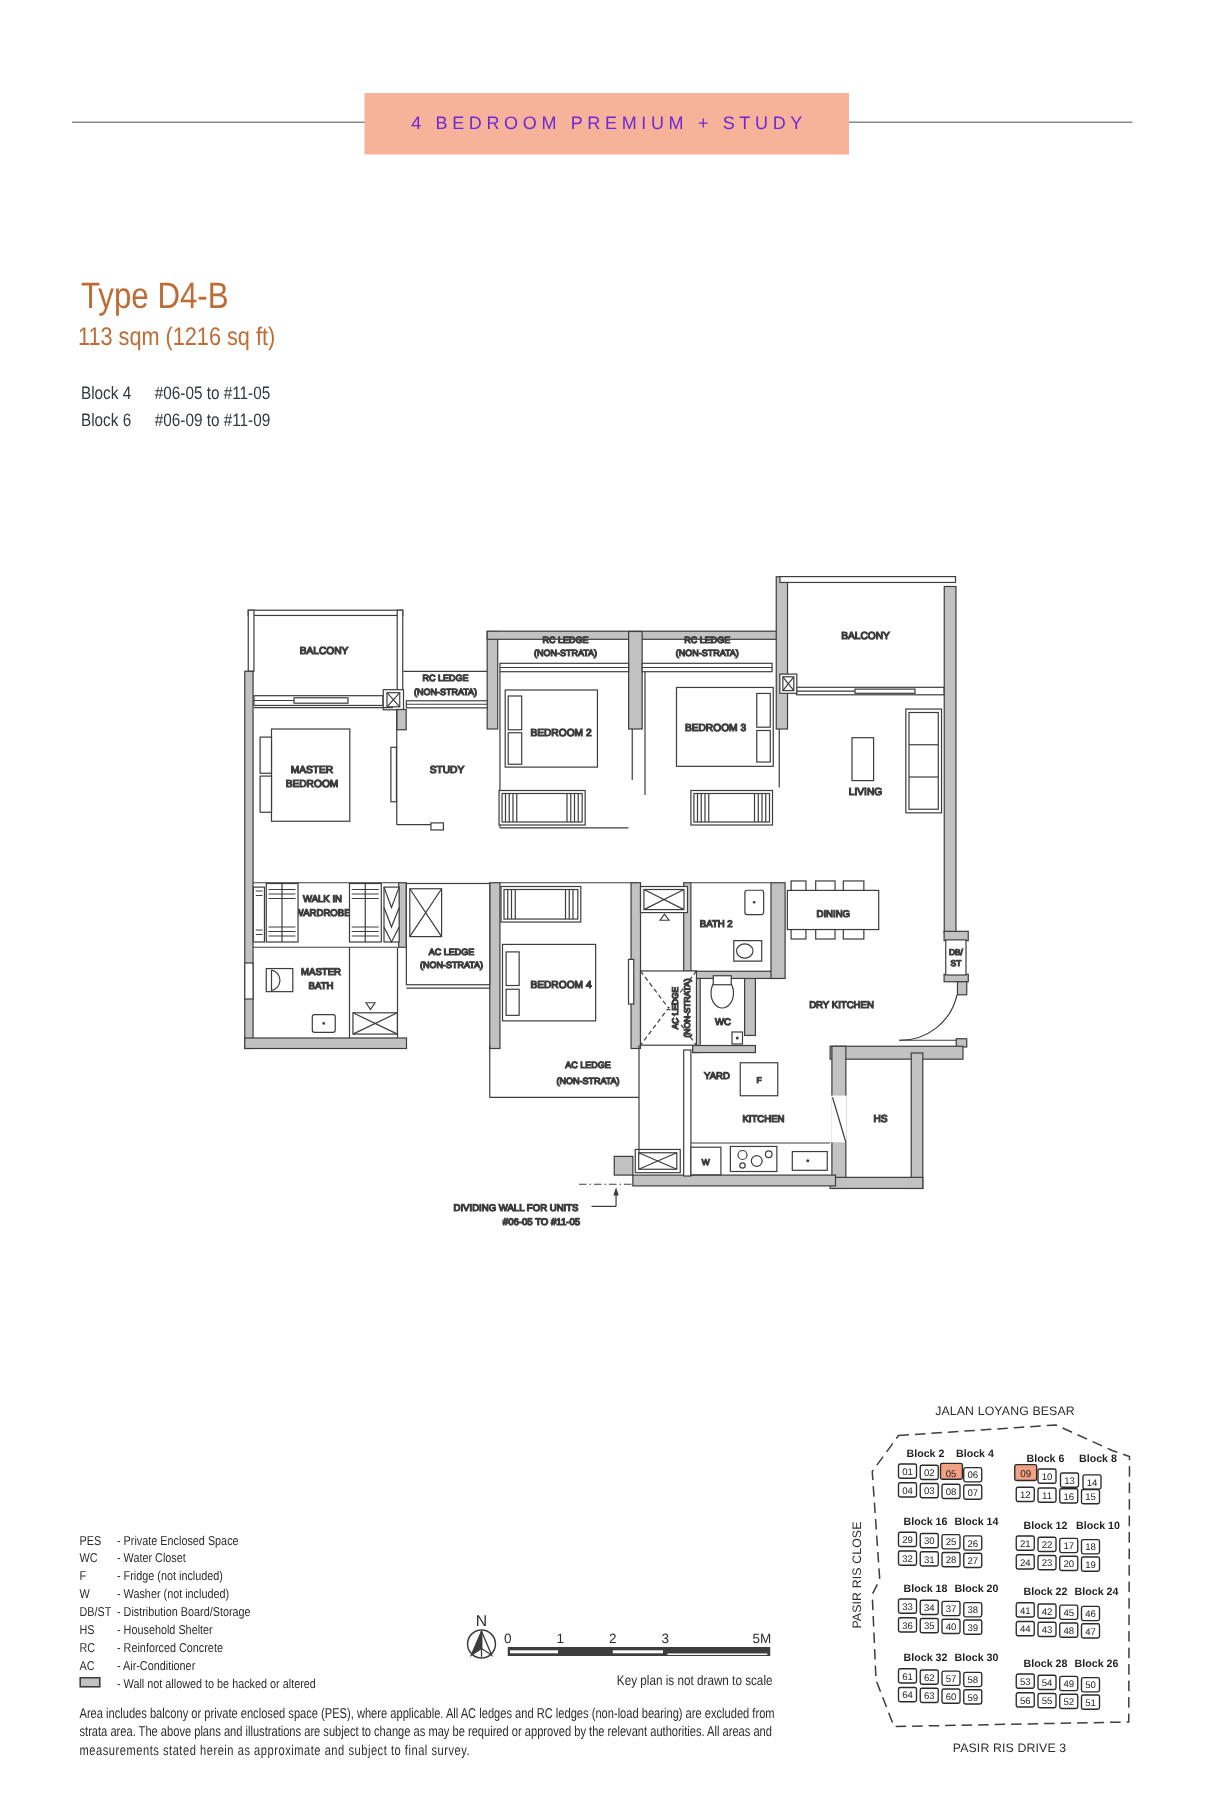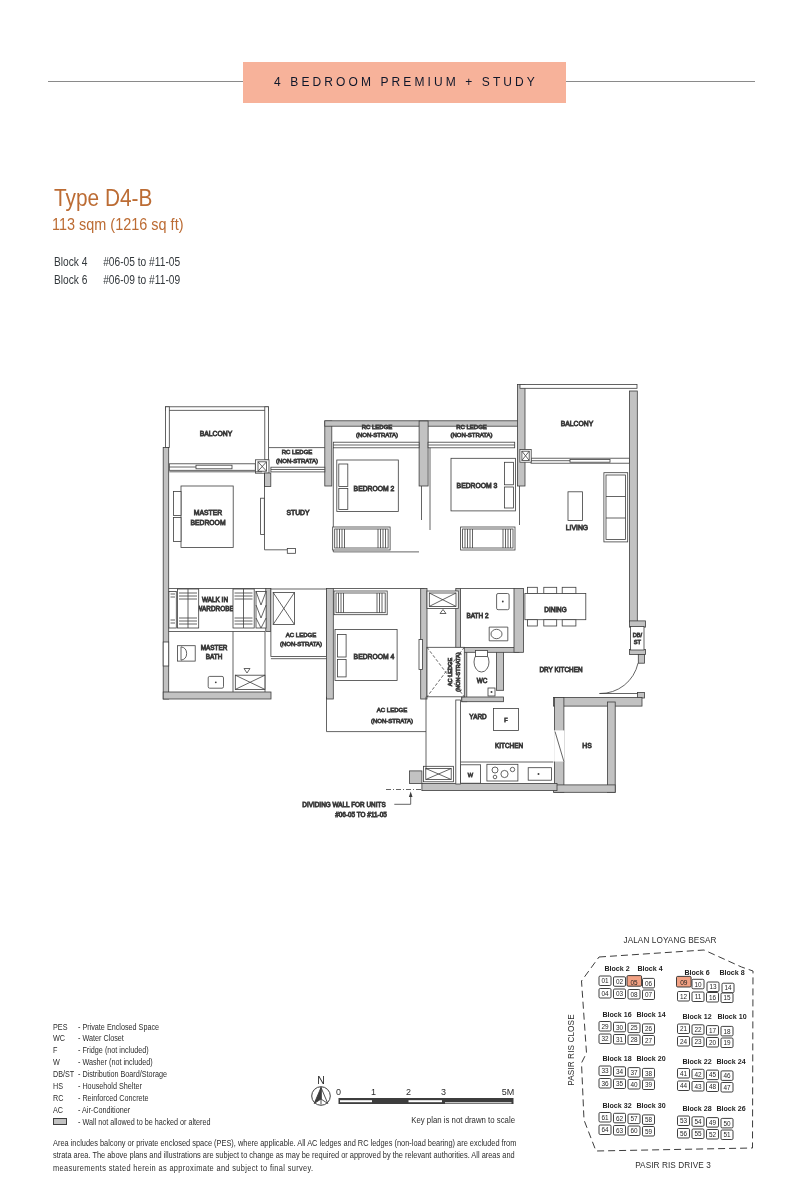--- a/index.html
+++ b/index.html
@@ -9,21 +9,21 @@
   svg text{font-family:"Liberation Sans",sans-serif;}
 </style>
 </head>
 <body>
 
 <div class="abs" style="left:48px;top:81px;width:707px;height:1px;background:#8a8a8a;"></div>
 
 <div class="abs" style="left:243px;top:62px;width:323px;height:41px;background:#f7b29a;"></div>
 
 <div class="abs" style="left:243px;top:62px;width:323px;height:41px;line-height:41px;text-align:center;
-     font-size:12px;letter-spacing:3.1px;color:#0f172a;text-indent:3.1px;">4 BEDROOM PREMIUM + STUDY</div>
+     font-size:12px;letter-spacing:3.1px;color:#6d28d9;text-indent:3.1px;">4 BEDROOM PREMIUM + STUDY</div>
 
 <div class="abs" style="left:53.5px;top:184px;font-size:24.5px;color:#bc6c34;transform:scaleX(0.85);transform-origin:0 0;white-space:nowrap;">Type D4-B</div>
 
 <div class="abs" style="left:52px;top:214.5px;font-size:17px;color:#bc6c34;transform:scaleX(0.85);transform-origin:0 0;white-space:nowrap;">113 sqm (1216 sq ft)</div>
 
 <div class="abs" style="left:54px;top:254.5px;font-size:12px;color:#33383c;transform:scaleX(0.85);transform-origin:0 0;white-space:nowrap;">Block 4<span style="margin-left:18.5px;">#06-05 to #11-05</span></div>
 
 <div class="abs" style="left:54px;top:272.5px;font-size:12px;color:#33383c;transform:scaleX(0.85);transform-origin:0 0;white-space:nowrap;">Block 6<span style="margin-left:18.5px;">#06-09 to #11-09</span></div>
 <svg class="abs" style="left:0;top:0;" width="804" height="1200" viewBox="0 0 804 1200">
 <g stroke="#3d3d3d" stroke-width="0.8" fill="none">

